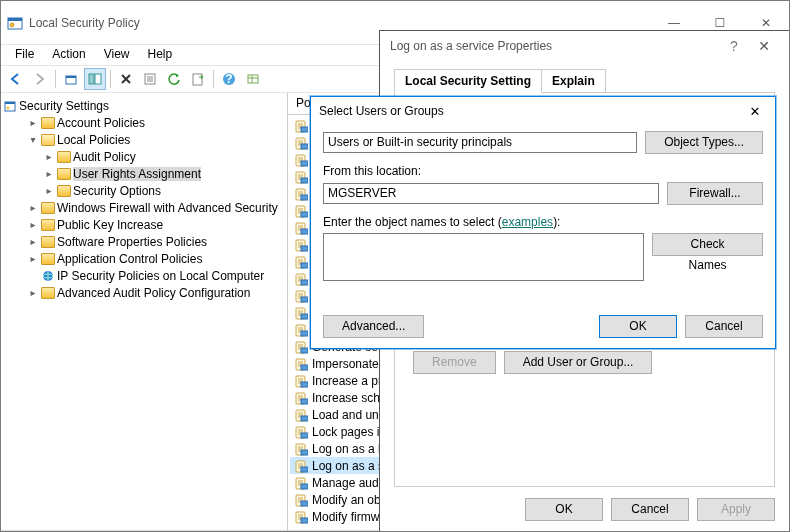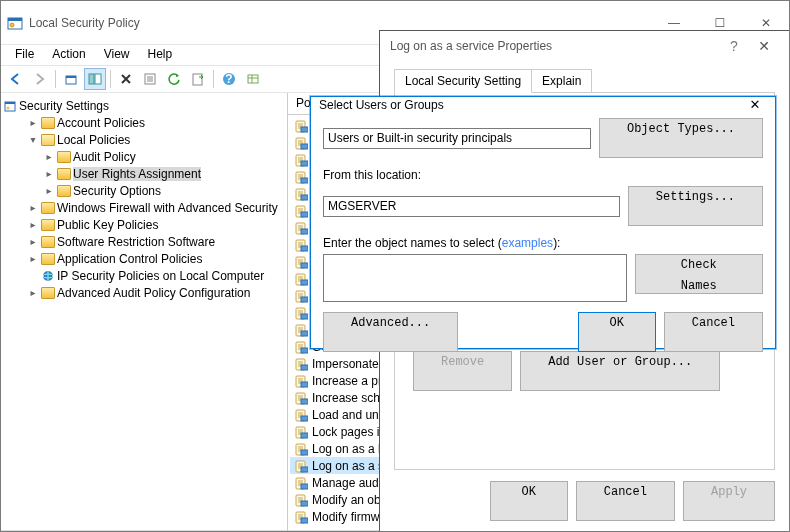--- a/index.html
+++ b/index.html
@@ -31,41 +31,41 @@
 .hscroll { position: absolute; bottom: 0; left: 0; right: 0; height: 17px; background: #f0f0f0; border-top: 1px solid #ddd; display: flex; }
 .hscroll .arrow { width: 17px; height: 17px; background: #f0f0f0; display: flex; align-items: center; justify-content: center; color: #666; }
 .hscroll .track { flex: 1; position: relative; }
 .hscroll .thumb { position: absolute; top: 2px; height: 13px; background: #cdcdcd; }
 
 .props-dialog { position: absolute; top: 29px; left: 378px; width: 411px; height: 502px; background: #fff; border: 1px solid #555; display: flex; flex-direction: column; }
 .dlg-title { height: 30px; display: flex; align-items: center; padding: 0 10px; color: #555; }
 .dlg-title .txt { flex: 1; }
 .dlg-title .help { width: 30px; text-align: center; font-size: 14px; color: #777; }
 .dlg-title .x { width: 30px; text-align: center; font-size: 14px; color: #555; }
-.tabs { display: flex; padding: 8px 14px 0 14px; }
+.tabs { display: flex; padding: 8px 14px 0 14px; font-weight: bold; }
 .tab { padding: 4px 10px; border: 1px solid #ccc; border-bottom: none; background: #fff; margin-right: -1px; position: relative; }
 .tab.active { border-bottom: 1px solid #fff; z-index: 2; }
 .tab-body { margin: 0 14px 0 14px; border: 1px solid #ccc; flex: 1; position: relative; top: -1px; padding: 18px; }
 .dlg-btns { display: flex; justify-content: flex-end; gap: 8px; padding: 10px 14px; }
-.btn { min-width: 78px; height: 40px; border: 1px solid #adadad; background: #e1e1e1; text-align: center; line-height: 21px; padding: 0 27px; font-family: Liberation Mono, monospace; }
+.btn { min-width: 78px; height: 23px; border: 1px solid #adadad; background: #e1e1e1; text-align: center; line-height: 21px; padding: 0 18px; }
 .btn.default { border: 1px solid #0078d7; }
 .btn.disabled { color: #a0a0a0; }
 .mid-btns { display: flex; gap: 8px; }
 
 .select-dialog { position: absolute; top: 95px; left: 309px; width: 466px; height: 253px; background: #fff; border: 1px solid #0078d7; box-shadow: 0 0 0 1px rgba(0,120,215,.4); display: flex; flex-direction: column; z-index: 10; }
 .select-dialog .sd-title { height: 28px; display: flex; align-items: center; padding: 0 8px; }
 .select-dialog .sd-title .t { flex: 1; }
 .select-dialog .sd-title .x { width: 24px; text-align: center; font-size: 13px; }
 .select-dialog .sd-body { padding: 6px 12px 10px 12px; flex: 1; }
 .field-row { margin-bottom: 4px; }
 .field-pair { display: flex; gap: 8px; align-items: center; margin-bottom: 10px; }
 .field-pair .input { flex: 1; height: 21px; border: 1px solid #7a7a7a; background: #fff; padding: 2px 4px; }
 .field-pair .btn { min-width: 96px; }
 .textarea { width: 332px; height: 48px; border: 1px solid #7a7a7a; background: #fff; display: inline-block; vertical-align: top; }
-.examples-link { color: #3b82f6; }
+.examples-link { color: #0f766e; text-decoration: underline; }
 .sd-bottom { display: flex; justify-content: space-between; padding: 0 12px 10px 12px; gap: 8px; }
 </style>
 </head>
 <body>
 
 <div class="titlebar">
   <span class="app-icon">
     <svg viewBox="0 0 16 16">
         <rect x="1" y="3" width="14" height="11" fill="#fff" stroke="#2a6fb5"></rect>
         <rect x="1" y="3" width="14" height="3" fill="#2a6fb5"></rect>
@@ -195,27 +195,27 @@
         <div class="tree-row">
           <span class="indent" style="width:22px"></span>
           <span class="twisty">▸</span>
           <span class="folder-icon"></span>
           <span class="lbl">Windows Firewall with Advanced Security</span>
         </div>
         <div class="tree-row">
           <span class="indent" style="width:22px"></span>
           <span class="twisty">▸</span>
           <span class="folder-icon"></span>
-          <span class="lbl">Public Key Policies</span>
-        </div>
-        <div class="tree-row">
-          <span class="indent" style="width:22px"></span>
-          <span class="twisty">▸</span>
-          <span class="folder-icon"></span>
-          <span class="lbl">Software Restriction Software</span>
+          <span class="lbl">Public Key Increase</span>
+        </div>
+        <div class="tree-row">
+          <span class="indent" style="width:22px"></span>
+          <span class="twisty">▸</span>
+          <span class="folder-icon"></span>
+          <span class="lbl">Software Properties Policies</span>
         </div>
         <div class="tree-row">
           <span class="indent" style="width:22px"></span>
           <span class="twisty">▸</span>
           <span class="folder-icon"></span>
           <span class="lbl">Application Control Policies</span>
         </div>
         <div class="tree-row">
           <span class="indent" style="width:22px"></span>
           <span class="twisty">&nbsp;</span>
@@ -525,21 +525,21 @@
     <span class="x">✕</span>
   </div>
   <div class="sd-body">
     <div class="field-pair">
       <div class="input">Users or Built-in security principals</div>
       <div class="btn">Object Types...</div>
     </div>
     <div class="field-row">From this location:</div>
     <div class="field-pair">
       <div class="input">MGSERVER</div>
-      <div class="btn">Settings...</div>
+      <div class="btn">Firewall...</div>
     </div>
     <div class="field-row">
       <span>Enter the object names to select (</span><span class="examples-link">examples</span><span>):</span>
     </div>
     <div style="display:flex;gap:8px;align-items:flex-start">
       <div class="textarea"></div>
       <div class="btn" style="min-width:96px">Check Names</div>
     </div>
   </div>
   <div class="sd-bottom">

